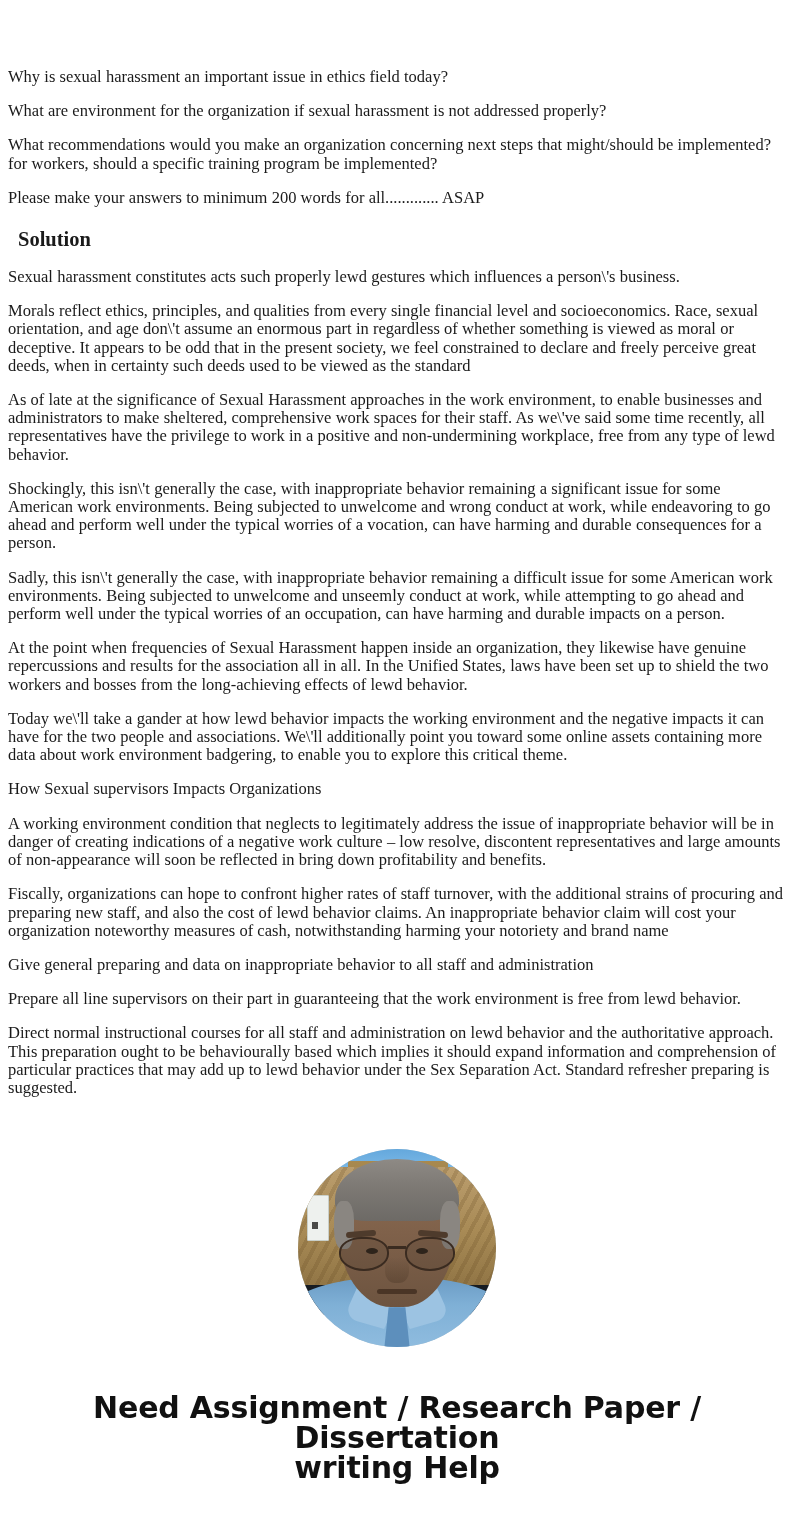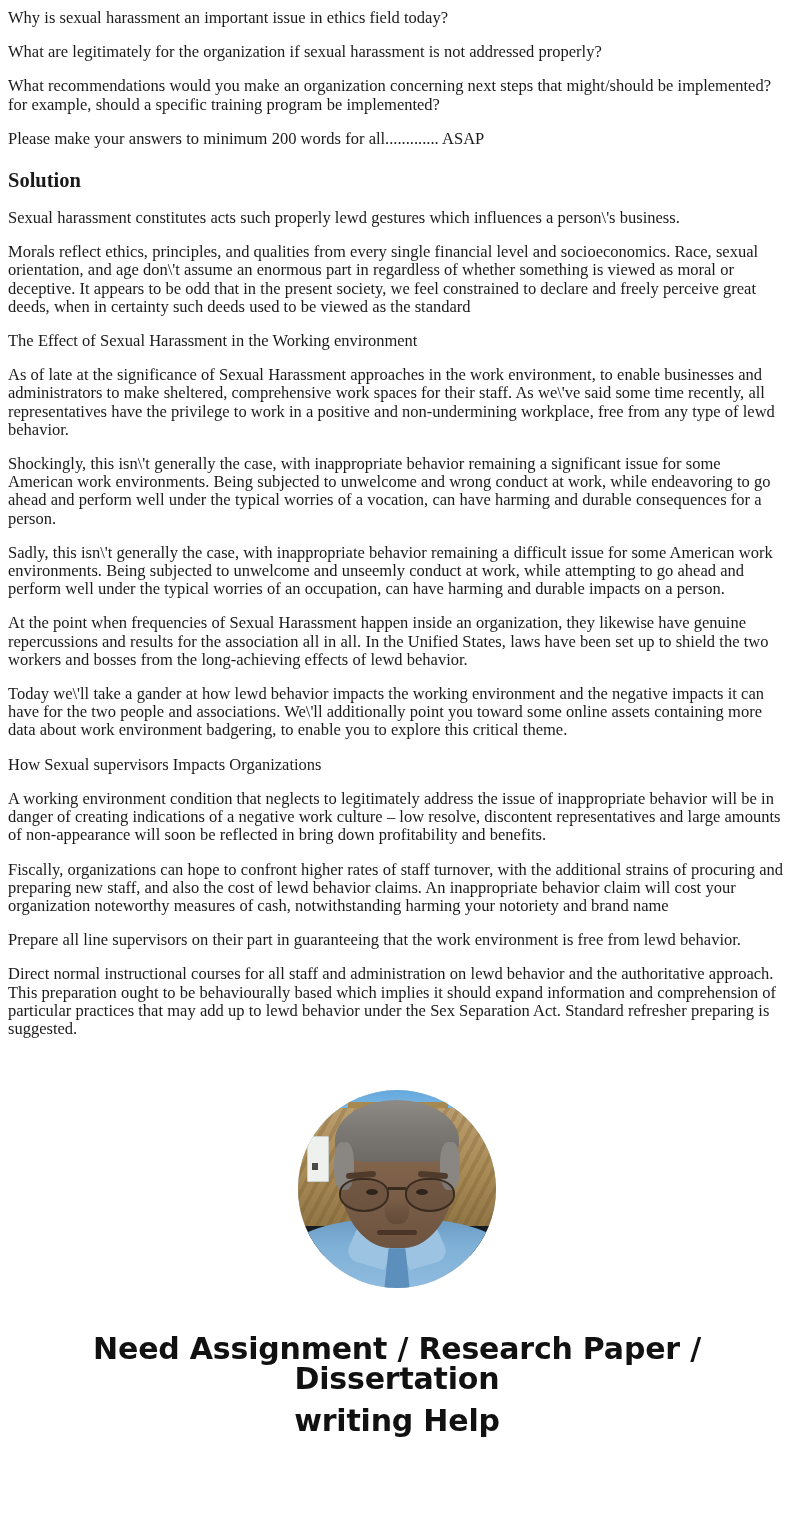--- a/index.html
+++ b/index.html
@@ -25,30 +25,31 @@
     padding: 0;
   }
   p.para {
     font-size: 16.5px;
     line-height: 18.2px;
     margin: 0 0 16px 0;
     text-align: left;
     word-spacing: 0.1px;
   }
   p.para.first {
-    padding-top: 9px;
+    padding-top: 22px;
+    margin-top: 46px;
   }
   p.bold {
     font-weight: normal;
   }
   h3.solution {
     font-size: 20.5px;
     line-height: 22px;
     font-weight: bold;
-    margin: 0 0 18px 0;
+    margin: 0 0 18px 10px;
     padding-top: 5px;
   }
   .avatar-wrap {
     width: 100%;
     display: flex;
     justify-content: center;
     margin-top: 52px;
   }
   .avatar {
     width: 198px;
@@ -225,48 +226,48 @@
   .footer {
     margin-top: 46px;
     text-align: center;
     font-family: "DejaVu Sans", "Liberation Sans", sans-serif;
     font-weight: bold;
     font-size: 30px;
     line-height: 30px;
     color: #111111;
     letter-spacing: -0.2px;
   }
-  .footer .fline { display: block; margin-top: 12px; }
+  .footer .fline { display: block; }
 </style>
 </head>
 <body>
 
 <div class="page">
 
   <div class="q-block">
     <p class="para first">Why is sexual harassment an important issue in ethics field today?</p>
-    <p class="para">What are legitimately for the organization if sexual harassment is not addressed properly?</p>
-    <p class="para">What recommendations would you make an organization concerning next steps that might/should be implemented? for example, should a specific training program be implemented?</p>
+    <p class="para">What are environment for the organization if sexual harassment is not addressed properly?</p>
+    <p class="para">What recommendations would you make an organization concerning next steps that might/should be implemented? for workers, should a specific training program be implemented?</p>
     <p class="para bold">Please make your answers to minimum 200 words for all............. ASAP</p>
   </div>
 
   <h3 class="solution">Solution</h3>
 
   <div class="solution-body">
     <p class="para">Sexual harassment constitutes acts such properly lewd gestures which influences a person\'s business.</p>
     <p class="para">Morals reflect ethics, principles, and qualities from every single financial level and socioeconomics. Race, sexual orientation, and age don\'t assume an enormous part in regardless of whether something is viewed as moral or deceptive. It appears to be odd that in the present society, we feel constrained to declare and freely perceive great deeds, when in certainty such deeds used to be viewed as the standard</p>
-    <p class="para">The Effect of Sexual Harassment in the Working environment</p>
     <p class="para">As of late at the significance of Sexual Harassment approaches in the work environment, to enable businesses and administrators to make sheltered, comprehensive work spaces for their staff. As we\'ve said some time recently, all representatives have the privilege to work in a positive and non-undermining workplace, free from any type of lewd behavior.</p>
     <p class="para">Shockingly, this isn\'t generally the case, with inappropriate behavior remaining a significant issue for some American work environments. Being subjected to unwelcome and wrong conduct at work, while endeavoring to go ahead and perform well under the typical worries of a vocation, can have harming and durable consequences for a person.</p>
     <p class="para">Sadly, this isn\'t generally the case, with inappropriate behavior remaining a difficult issue for some American work environments. Being subjected to unwelcome and unseemly conduct at work, while attempting to go ahead and perform well under the typical worries of an occupation, can have harming and durable impacts on a person.</p>
     <p class="para">At the point when frequencies of Sexual Harassment happen inside an organization, they likewise have genuine repercussions and results for the association all in all. In the Unified States, laws have been set up to shield the two workers and bosses from the long-achieving effects of lewd behavior.</p>
     <p class="para">Today we\'ll take a gander at how lewd behavior impacts the working environment and the negative impacts it can have for the two people and associations. We\'ll additionally point you toward some online assets containing more data about work environment badgering, to enable you to explore this critical theme.</p>
     <p class="para">How Sexual supervisors Impacts Organizations</p>
     <p class="para">A working environment condition that neglects to legitimately address the issue of inappropriate behavior will be in danger of creating indications of a negative work culture – low resolve, discontent representatives and large amounts of non-appearance will soon be reflected in bring down profitability and benefits.</p>
     <p class="para">Fiscally, organizations can hope to confront higher rates of staff turnover, with the additional strains of procuring and preparing new staff, and also the cost of lewd behavior claims. An inappropriate behavior claim will cost your organization noteworthy measures of cash, notwithstanding harming your notoriety and brand name</p>
+    <p class="para">Give general preparing and data on inappropriate behavior to all staff and administration</p>
     <p class="para">Prepare all line supervisors on their part in guaranteeing that the work environment is free from lewd behavior.</p>
     <p class="para">Direct normal instructional courses for all staff and administration on lewd behavior and the authoritative approach. This preparation ought to be behaviourally based which implies it should expand information and comprehension of particular practices that may add up to lewd behavior under the Sex Separation Act. Standard refresher preparing is suggested.</p>
   </div>
 
   <div class="avatar-wrap">
     <div class="avatar">
       <div class="ph-sky"></div>
       <div class="ph-wallMid"></div>
       <div class="ph-wallL"></div>
       <div class="ph-wallR"></div>

